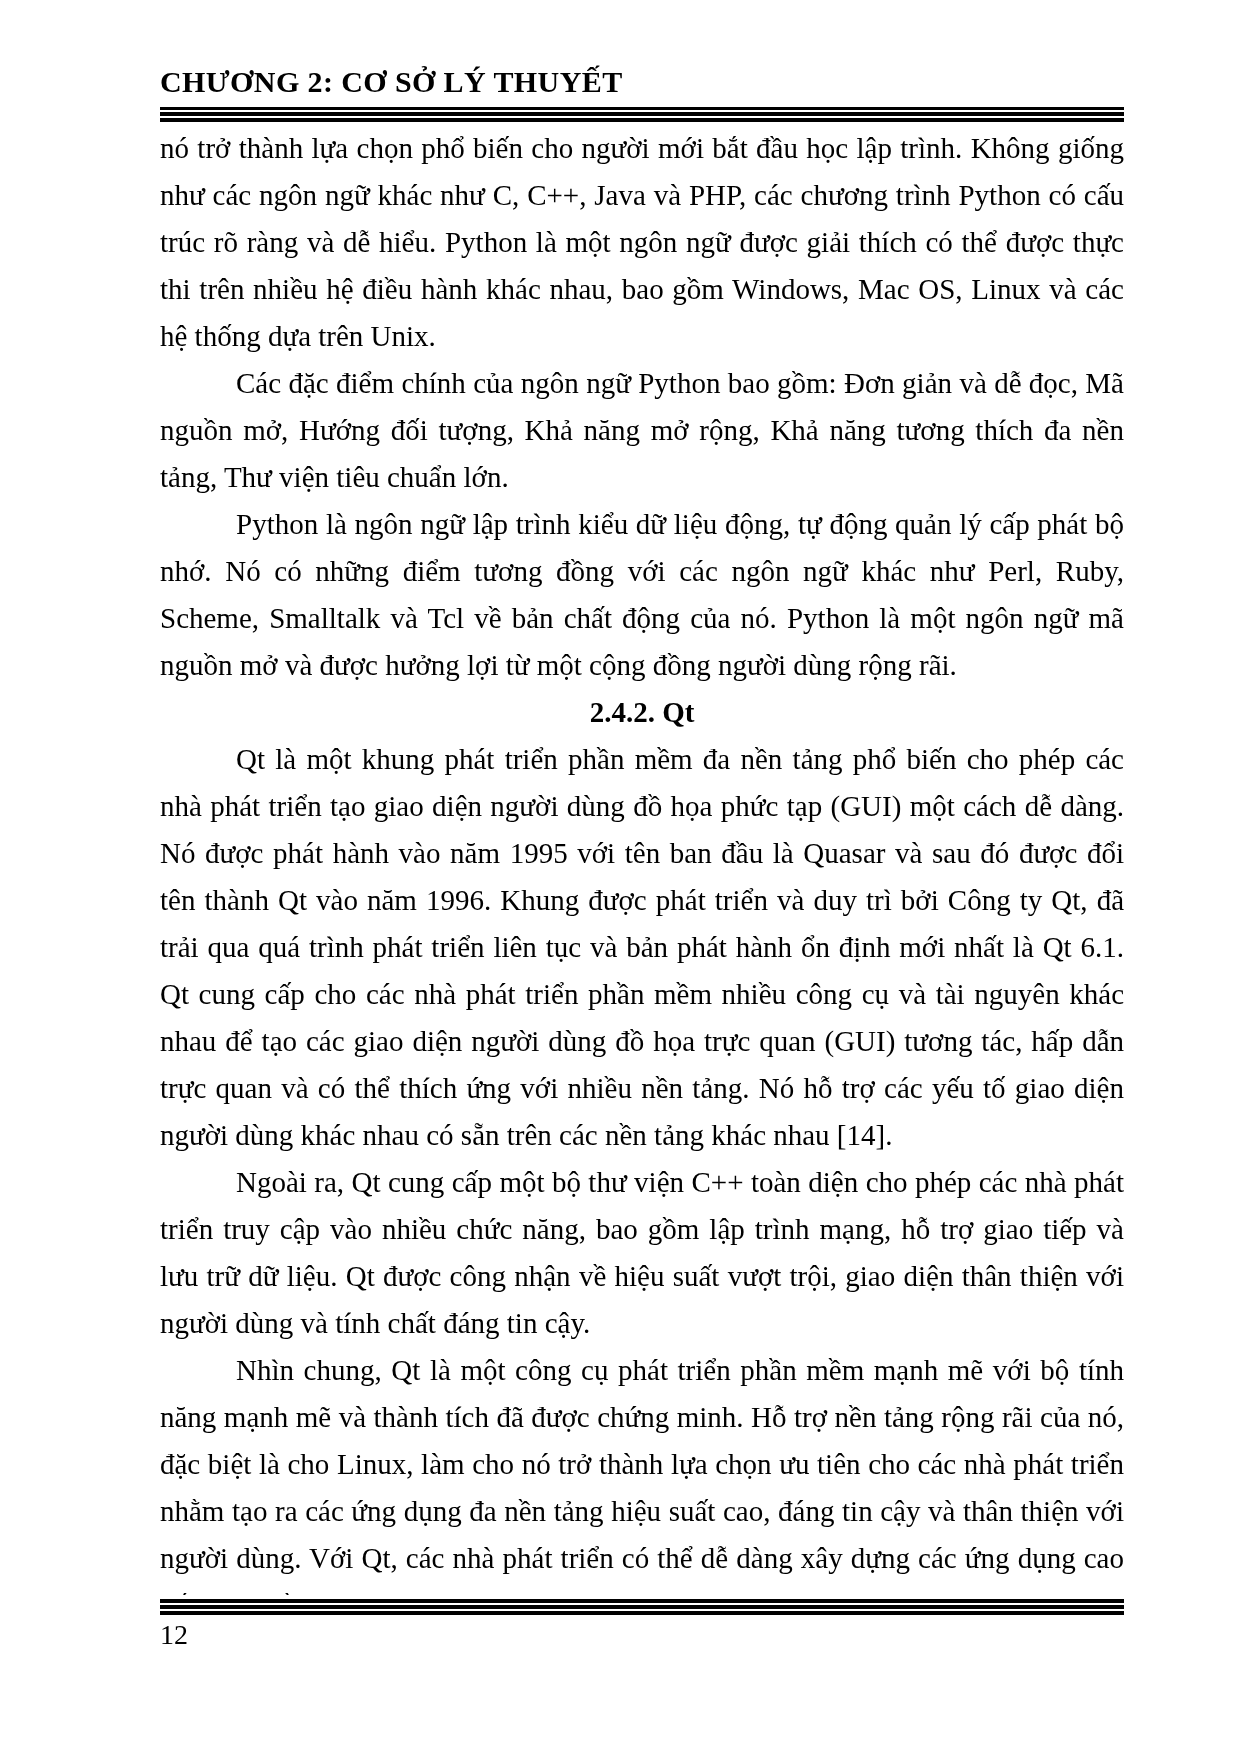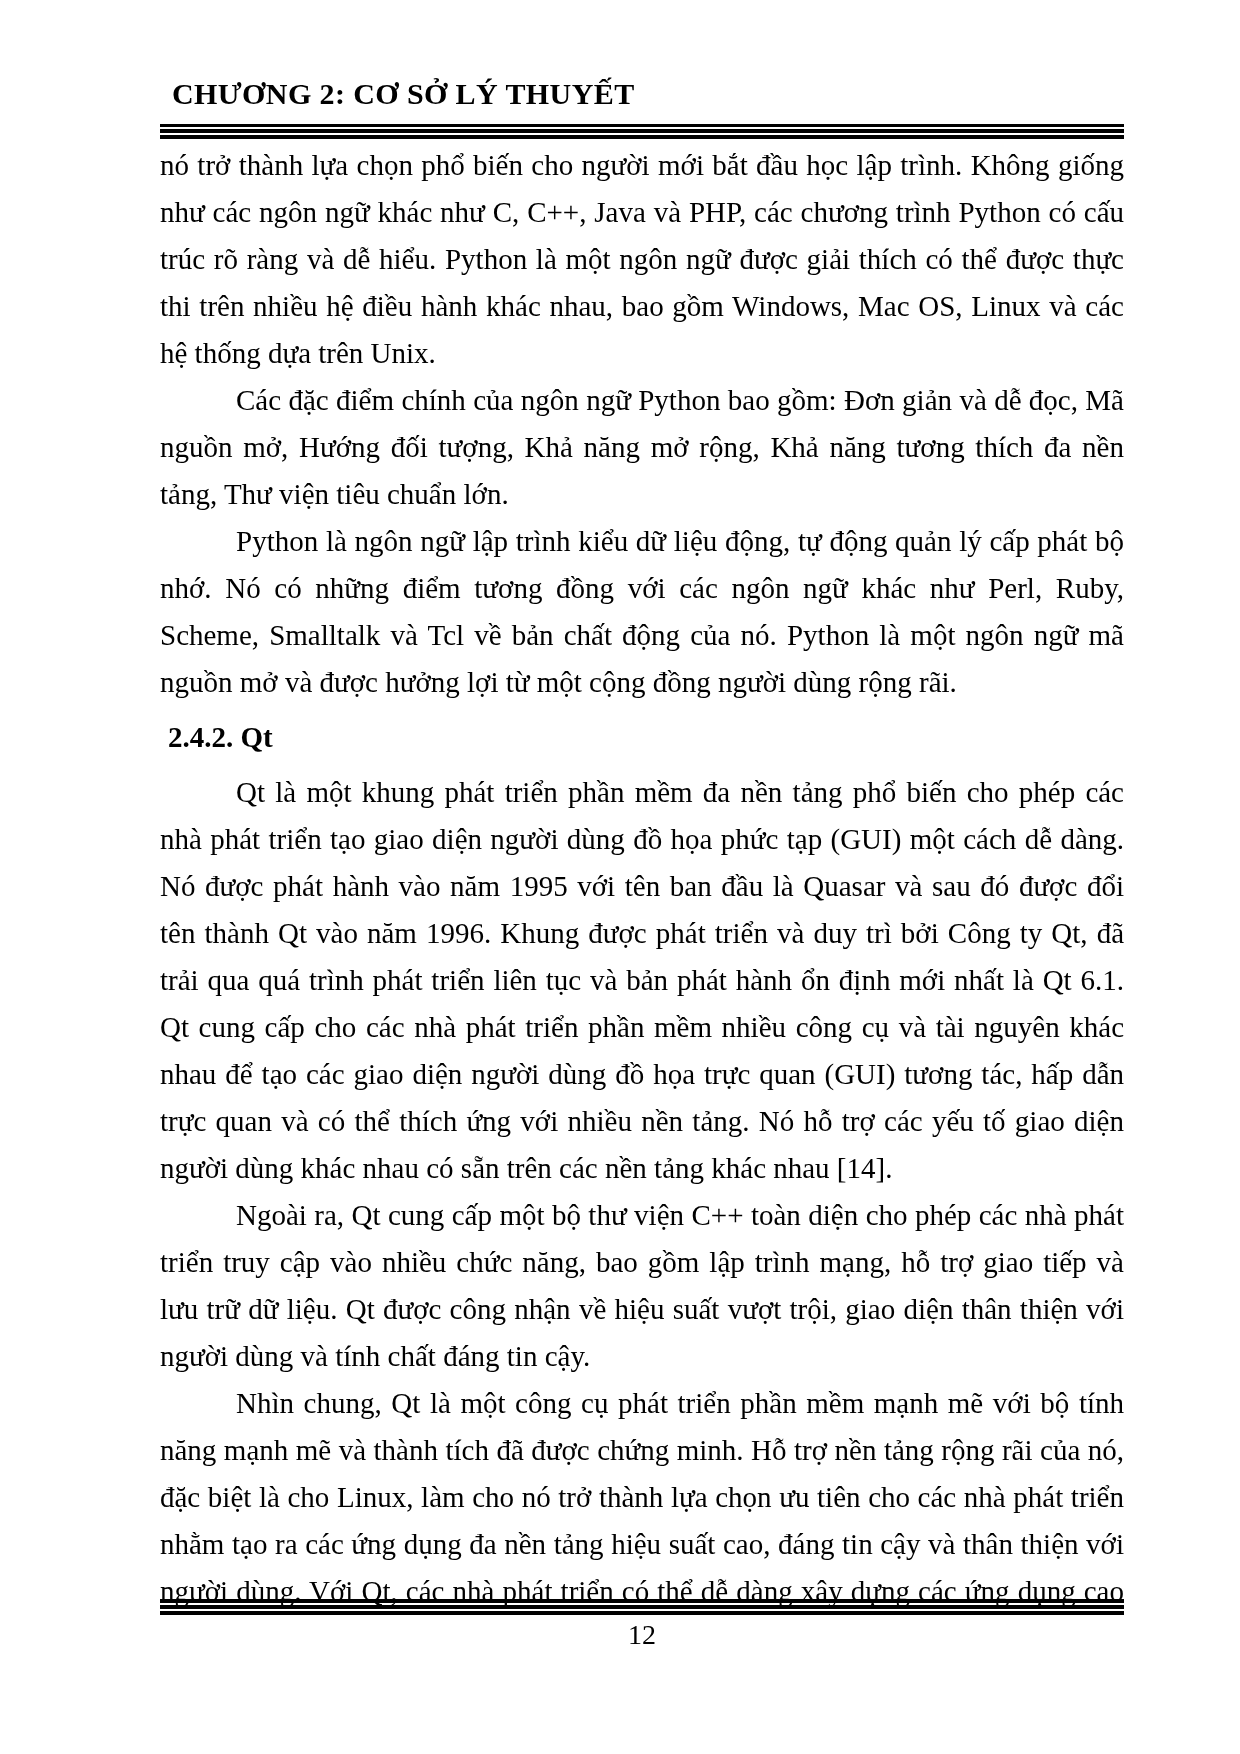--- a/index.html
+++ b/index.html
@@ -25,21 +25,21 @@
   .content-column {
     position: absolute;
     left: 160px;
     top: 64px;
     width: 964px;
   }
   .chapter-title {
     font-size: 30px;
     font-weight: bold;
     line-height: 36px;
-    margin: 12px;
+    margin: 0;
     letter-spacing: 0.4px;
     white-space: nowrap;
   }
   .rule-band { margin-top: 7px; }
   .rule-thin  { height: 3px; background: #000; margin-bottom: 2px; }
   .rule-thick { height: 4px; background: #000; margin-bottom: 2px; }
   .rule-band > div:last-child { margin-bottom: 0; }
 
   .body-text {
     margin-top: 3px;
@@ -48,36 +48,36 @@
     text-align: justify;
     height: 1470px;
     overflow: hidden;
   }
   .body-text p {
     margin: 0;
     text-indent: 76px;
   }
   .body-text p.no-indent { text-indent: 0; }
   .section-heading {
-    margin: 8px;
+    margin: 0;
     font-size: 29px;
     font-weight: bold;
     line-height: 47px;
-    text-align: left;
+    text-align: center;
   }
 
   .footer {
     position: absolute;
     left: 160px;
     top: 1599px;
     width: 964px;
   }
   .footer .rule-band { margin-top: 0; }
   .page-number {
-    text-align: center;
+    text-align: left;
     font-size: 28px;
     line-height: 34px;
     margin-top: 3px;
   }
 </style>
 </head>
 <body>
 
 <div class="page">
 

